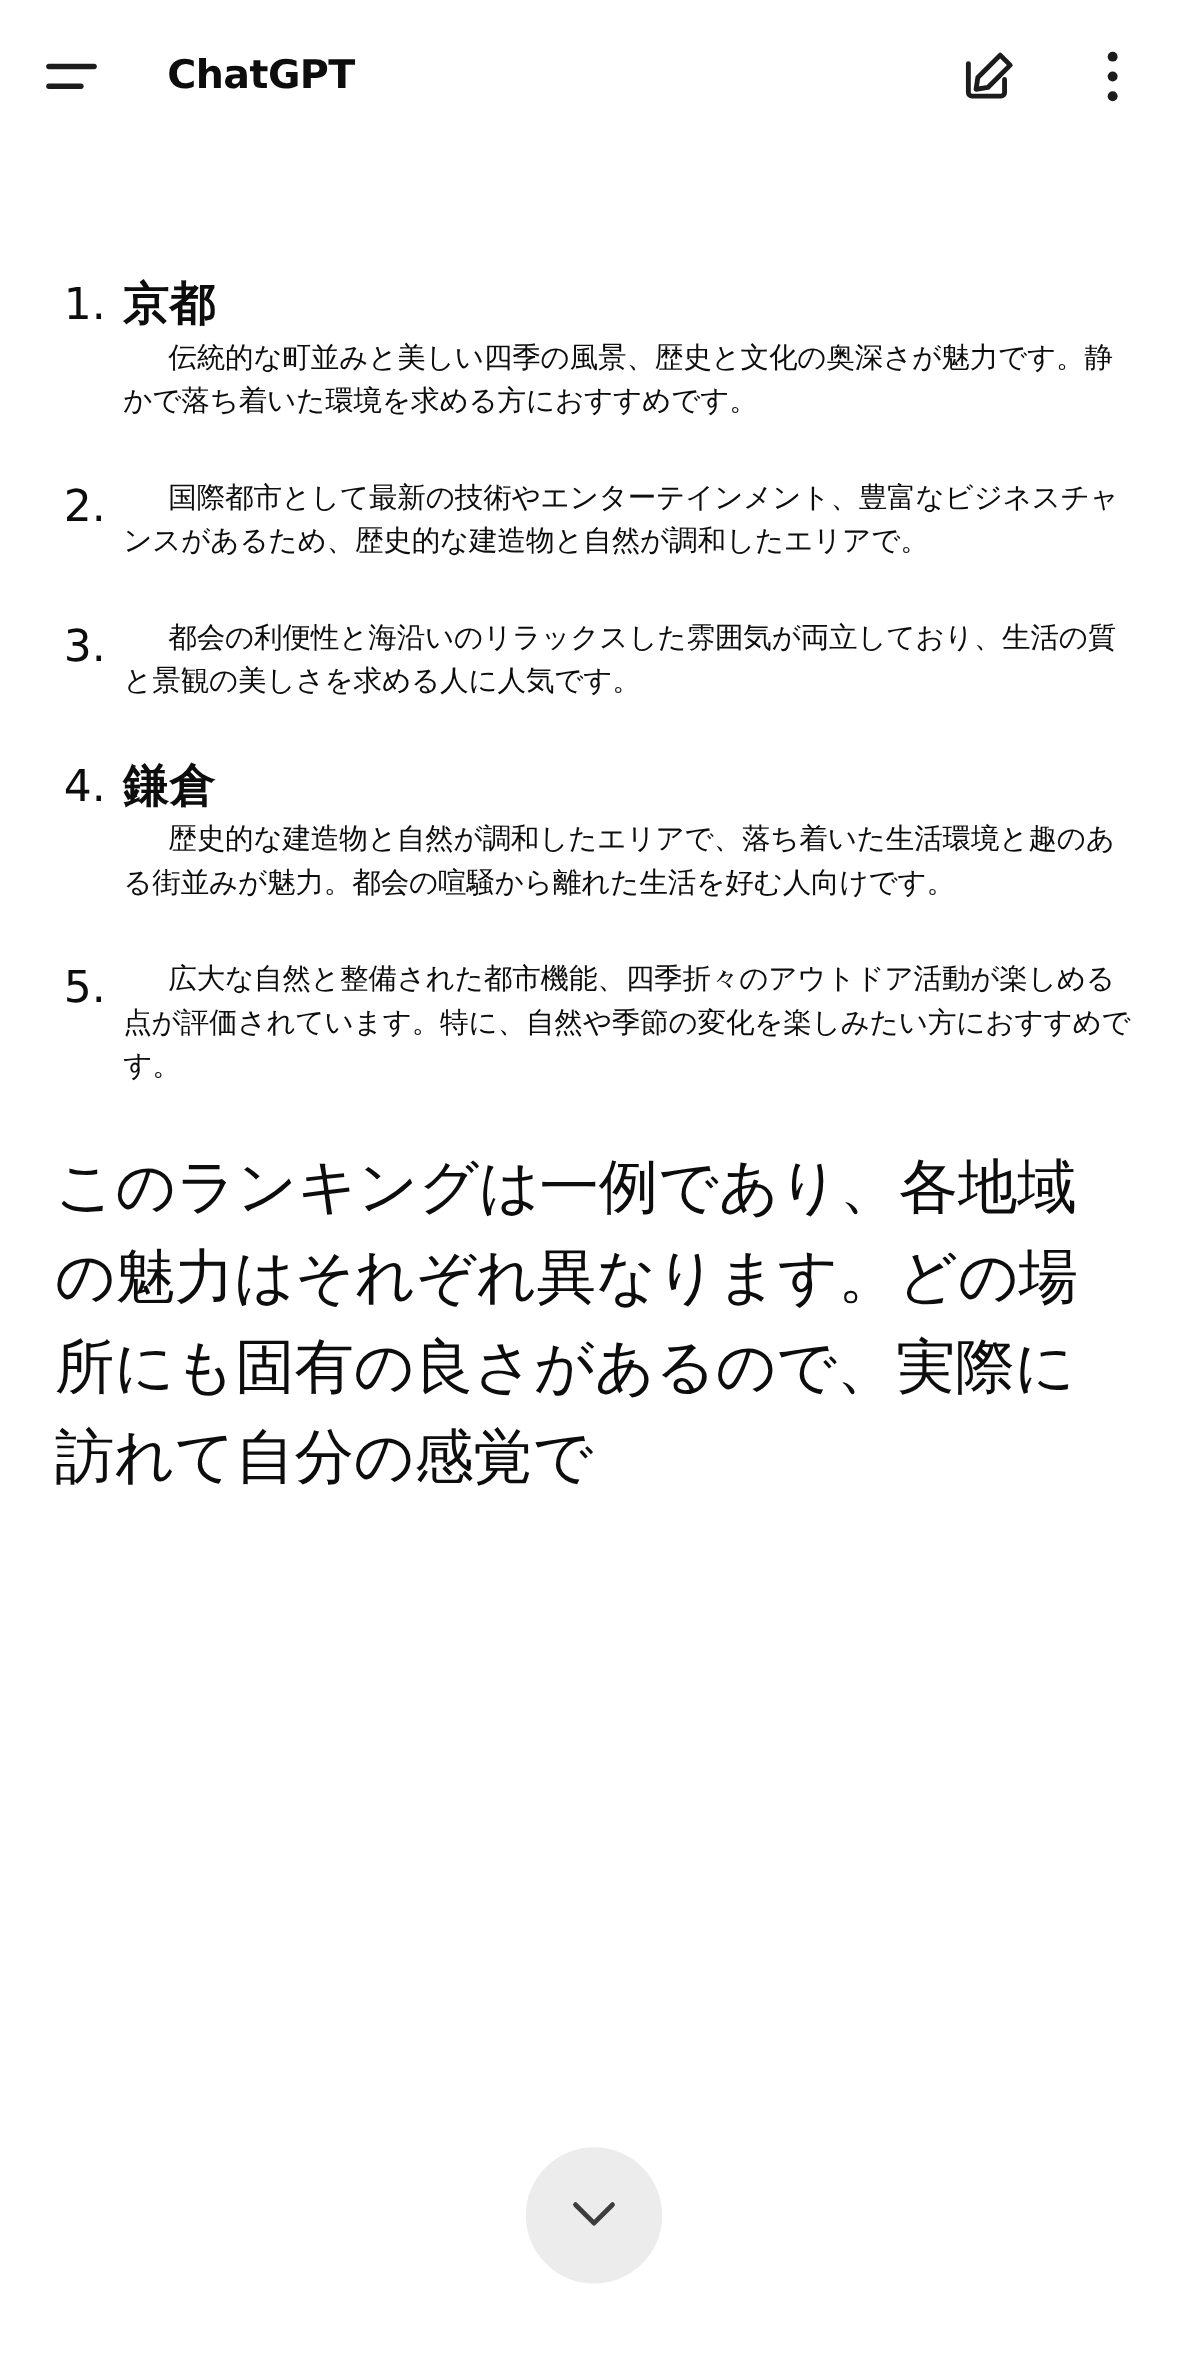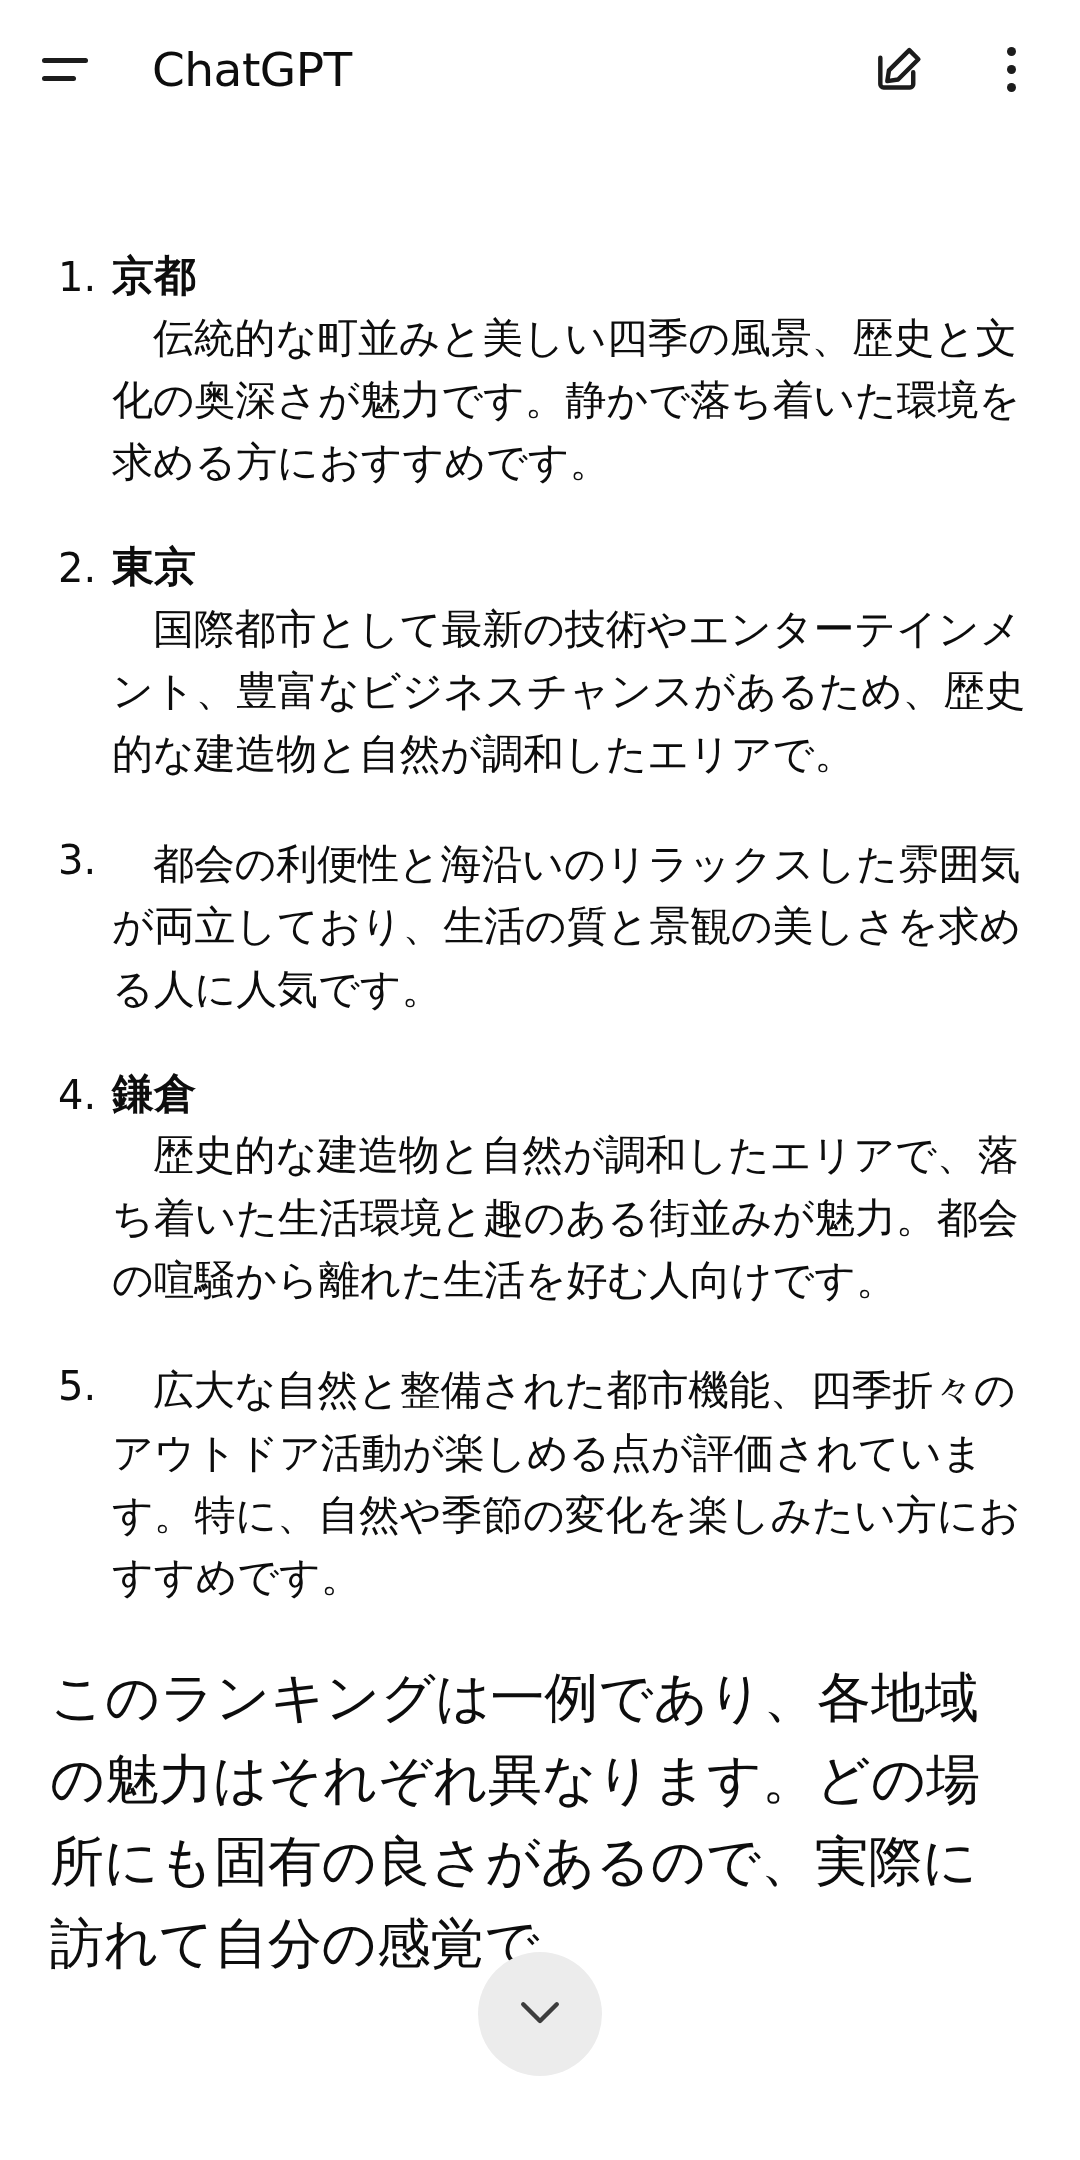--- a/index.html
+++ b/index.html
@@ -43,22 +43,22 @@
   .menu-btn .bar {
     height: 5px;
     background: #1c1c1c;
     border-radius: 3px;
   }
   .menu-btn .bar.b1 { width: 46px; }
   .menu-btn .bar.b2 { width: 34px; }
 
   .appbar-title {
     margin-left: 38px;
-    font-size: 47px;
-    font-weight: 400;
+    font-size: 36px;
+    font-weight: 700;
     letter-spacing: -0.5px;
     color: #0d0d0d;
     flex: 1 1 auto;
     line-height: 1;
   }
 
   .appbar-actions {
     display: flex;
     align-items: center;
     gap: 50px;
@@ -122,21 +122,21 @@
   }
   .city-name {
     font-size: 42px;
     font-weight: 700;
     line-height: 1.25;
     letter-spacing: 0px;
     color: #0d0d0d;
     margin: 0 0 4px 0;
   }
   .city-desc {
-    font-size: 41px;
+    font-size: 26px;
     line-height: 1.52;
     color: #0d0d0d;
     margin: 0;
     text-indent: 41px;
     letter-spacing: -0.2px;
   }
 
   .closing {
     font-size: 54px;
     line-height: 1.52;
@@ -196,21 +196,20 @@
 <div class="content">
 
   <ol class="city-list">
 
     <li>
       <div class="city-name">京都</div>
       <div class="city-desc">伝統的な町並みと美しい四季の風景、歴史と文化の奥深さが魅力です。静かで落ち着いた環境を求める方におすすめです。</div>
     </li>
 
     <li>
-      <div class="city-name">東京</div>
       <div class="city-desc">国際都市として最新の技術やエンターテインメント、豊富なビジネスチャンスがあるため、歴史的な建造物と自然が調和したエリアで。</div>
     </li>
 
     <li>
       <div class="city-desc">都会の利便性と海沿いのリラックスした雰囲気が両立しており、生活の質と景観の美しさを求める人に人気です。</div>
     </li>
 
     <li>
       <div class="city-name">鎌倉</div>
       <div class="city-desc">歴史的な建造物と自然が調和したエリアで、落ち着いた生活環境と趣のある街並みが魅力。都会の喧騒から離れた生活を好む人向けです。</div>

